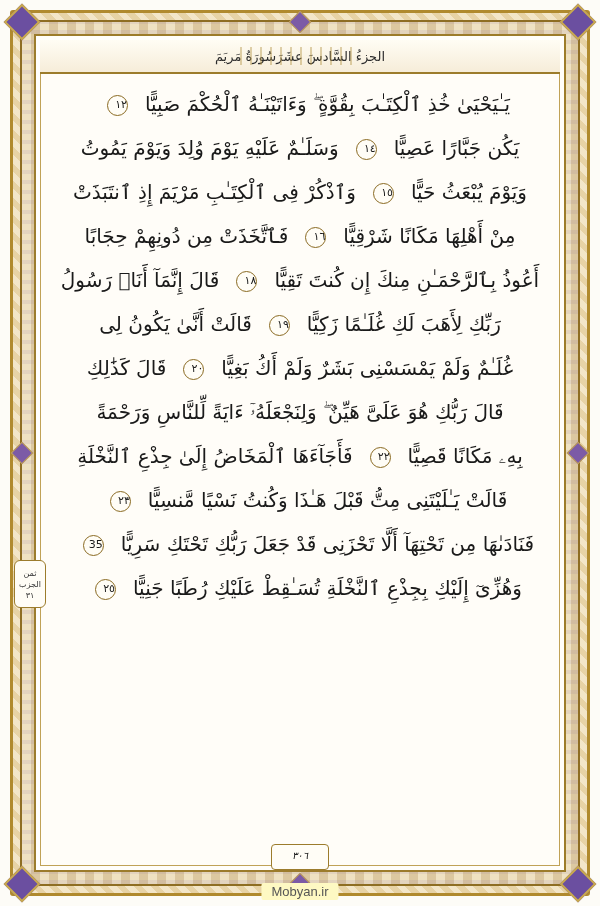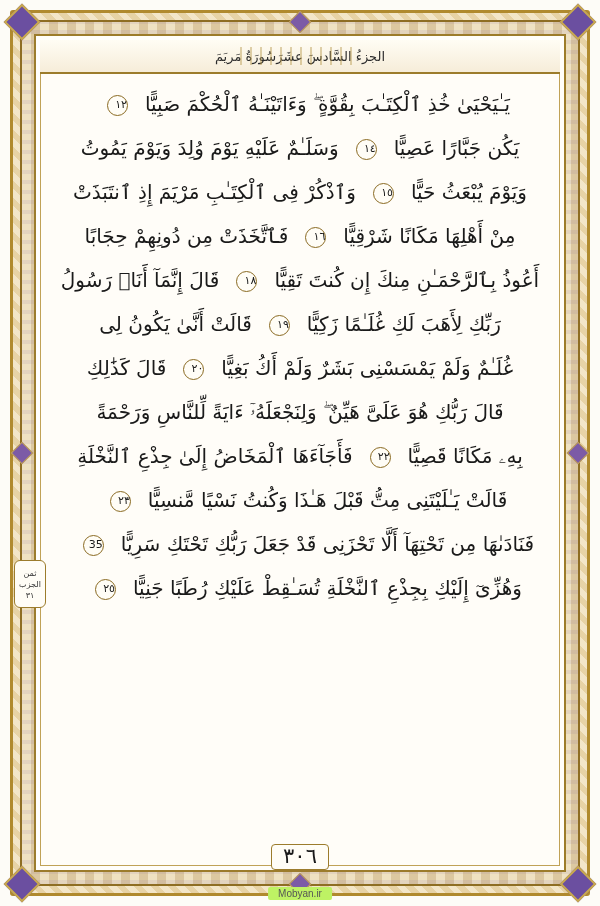--- a/index.html
+++ b/index.html
@@ -199,33 +199,34 @@
   .page-number {
     position: absolute;
     left: 50%;
     transform: translateX(-50%);
     bottom: 36px;
     width: 56px; height: 24px;
     border: 1px solid #9c7c2c;
     border-radius: 4px;
     background: #fffdf6;
     color: #1a1a1a;
-    font-size: 21px;
+    font-size: 10px;
     line-height: 22px;
     text-align: center;
     font-family: "DejaVu Sans", sans-serif;
+    font-style: italic;
   }
   .site-mark {
     position: absolute;
     left: 50%;
     transform: translateX(-50%);
     bottom: 6px;
-    font-size: 10px;
+    font-size: 13px;
     color: #555;
-    background: #bef264;
+    background: #fef9c3;
     border-radius: 2px;
     padding: 1px 10px;
     font-family: "Liberation Sans", sans-serif;
   }
 </style>
 </head>
 <body>
 
 <div class="page">
 

